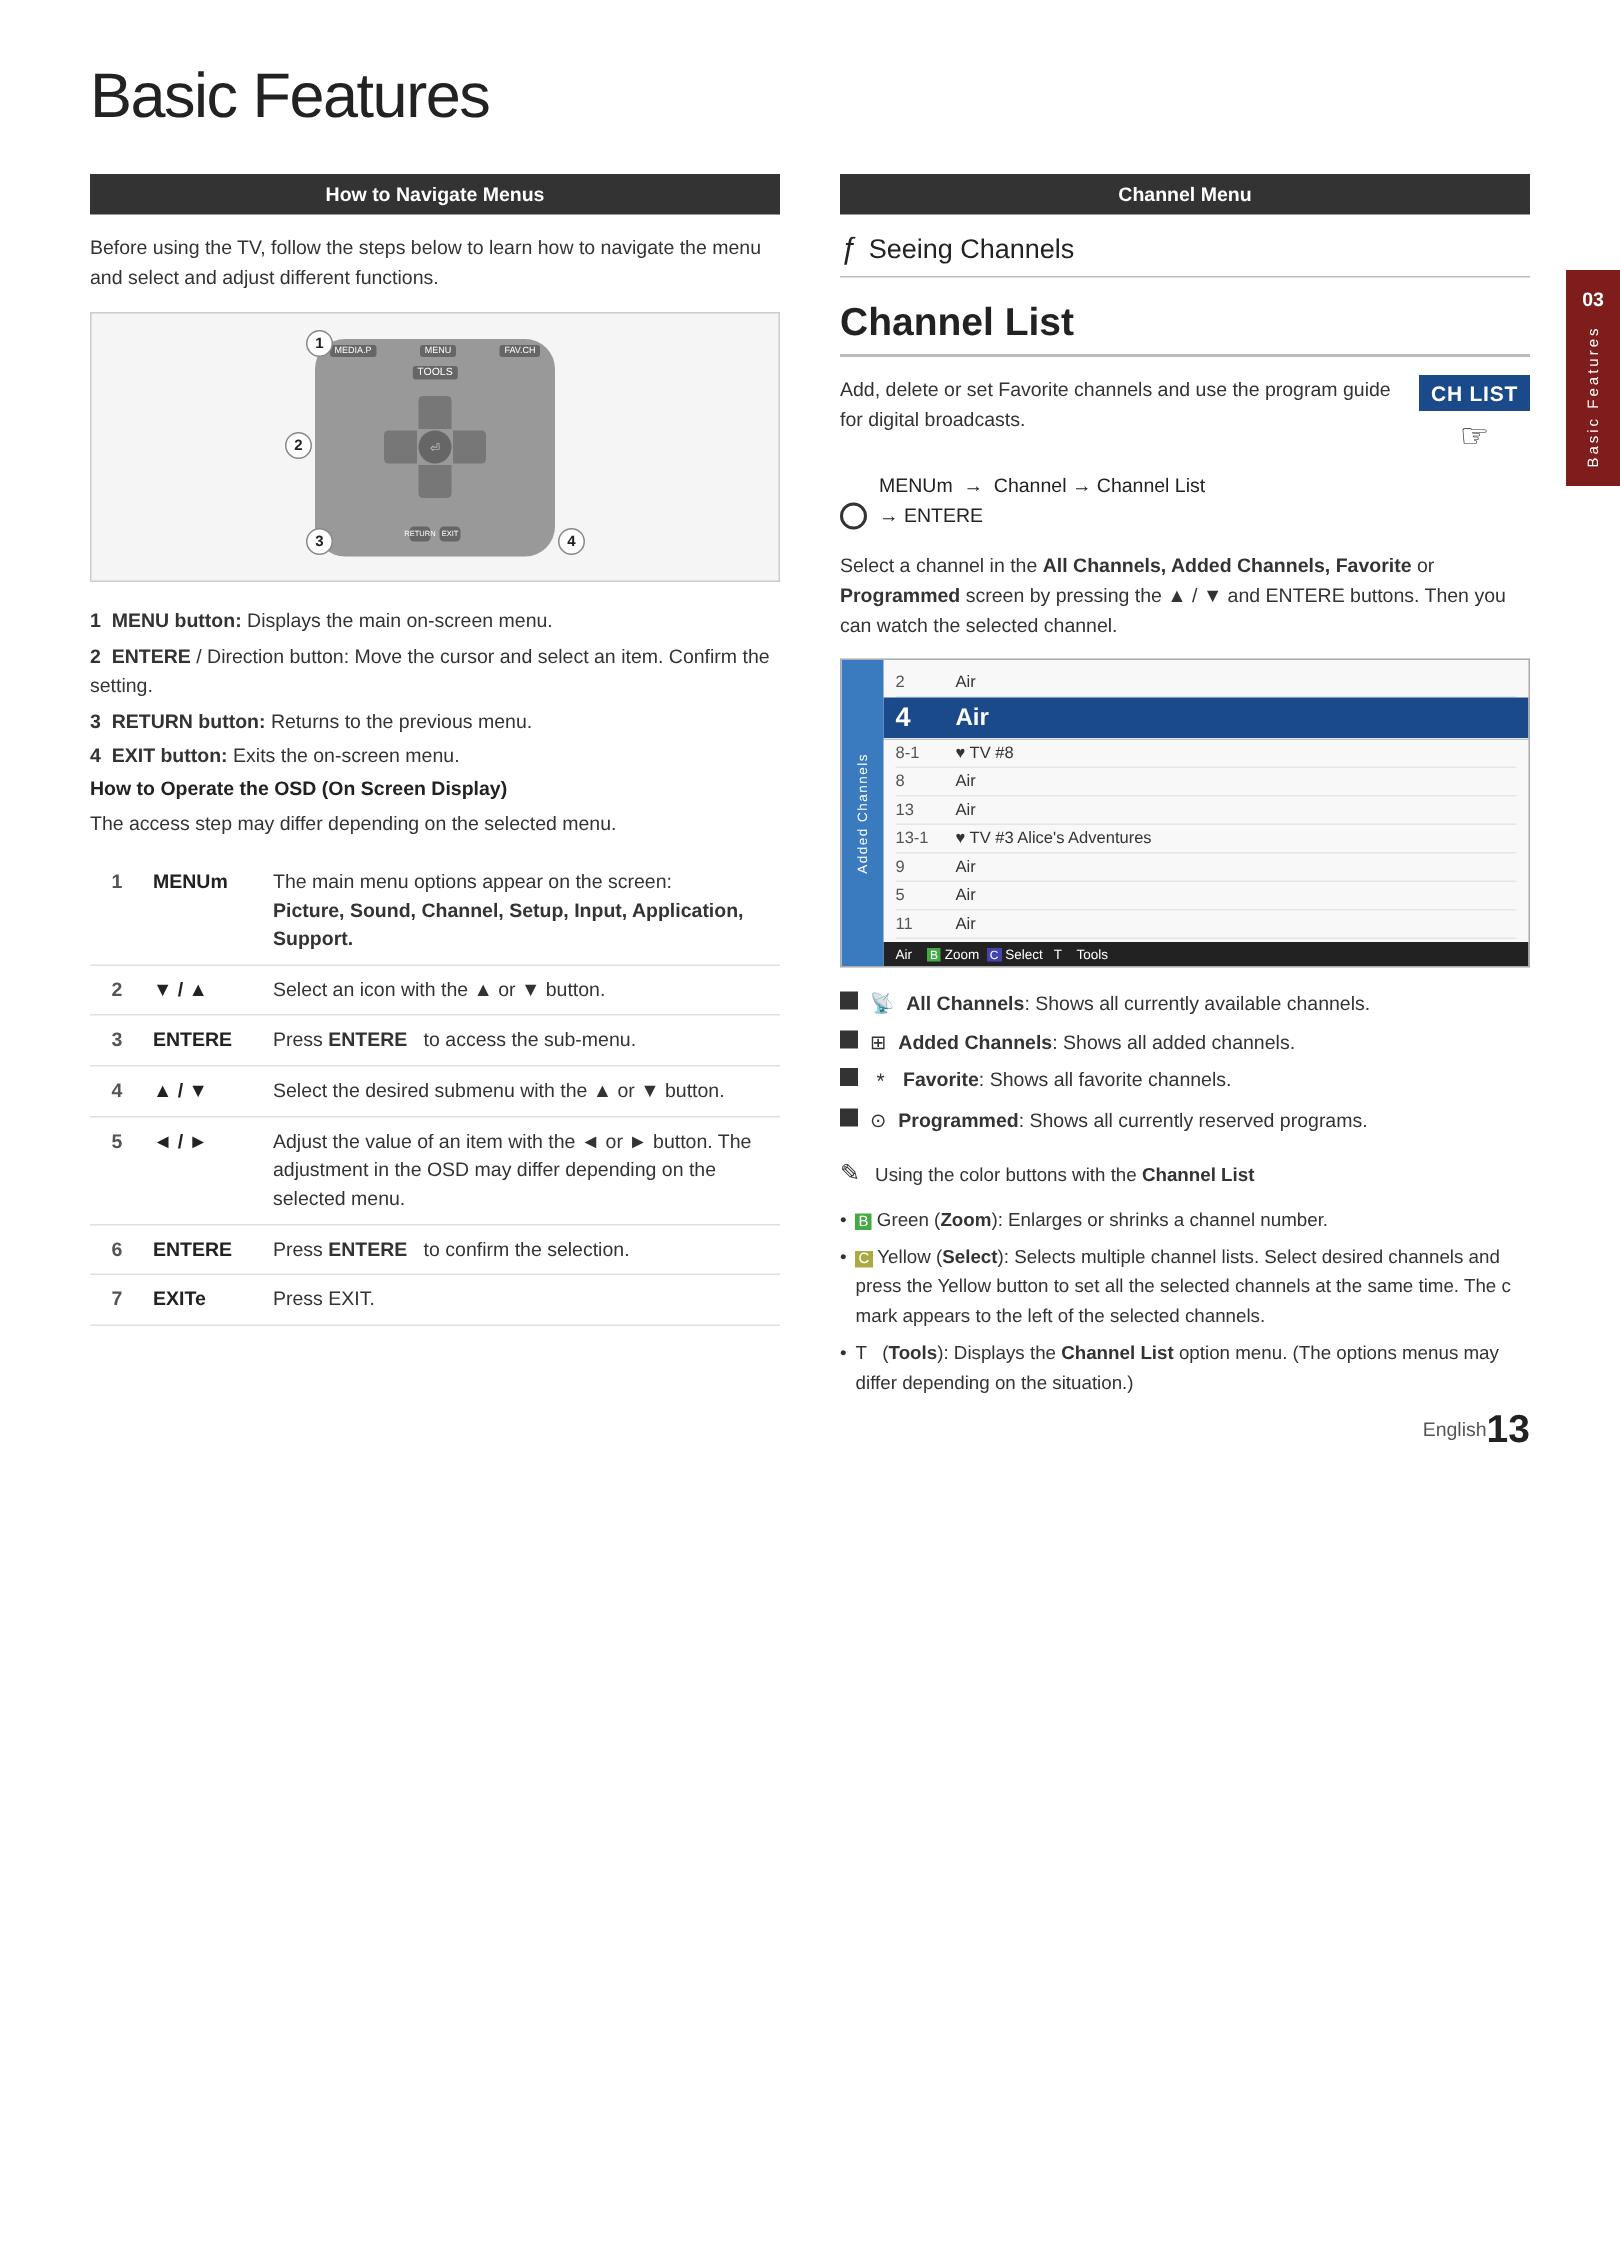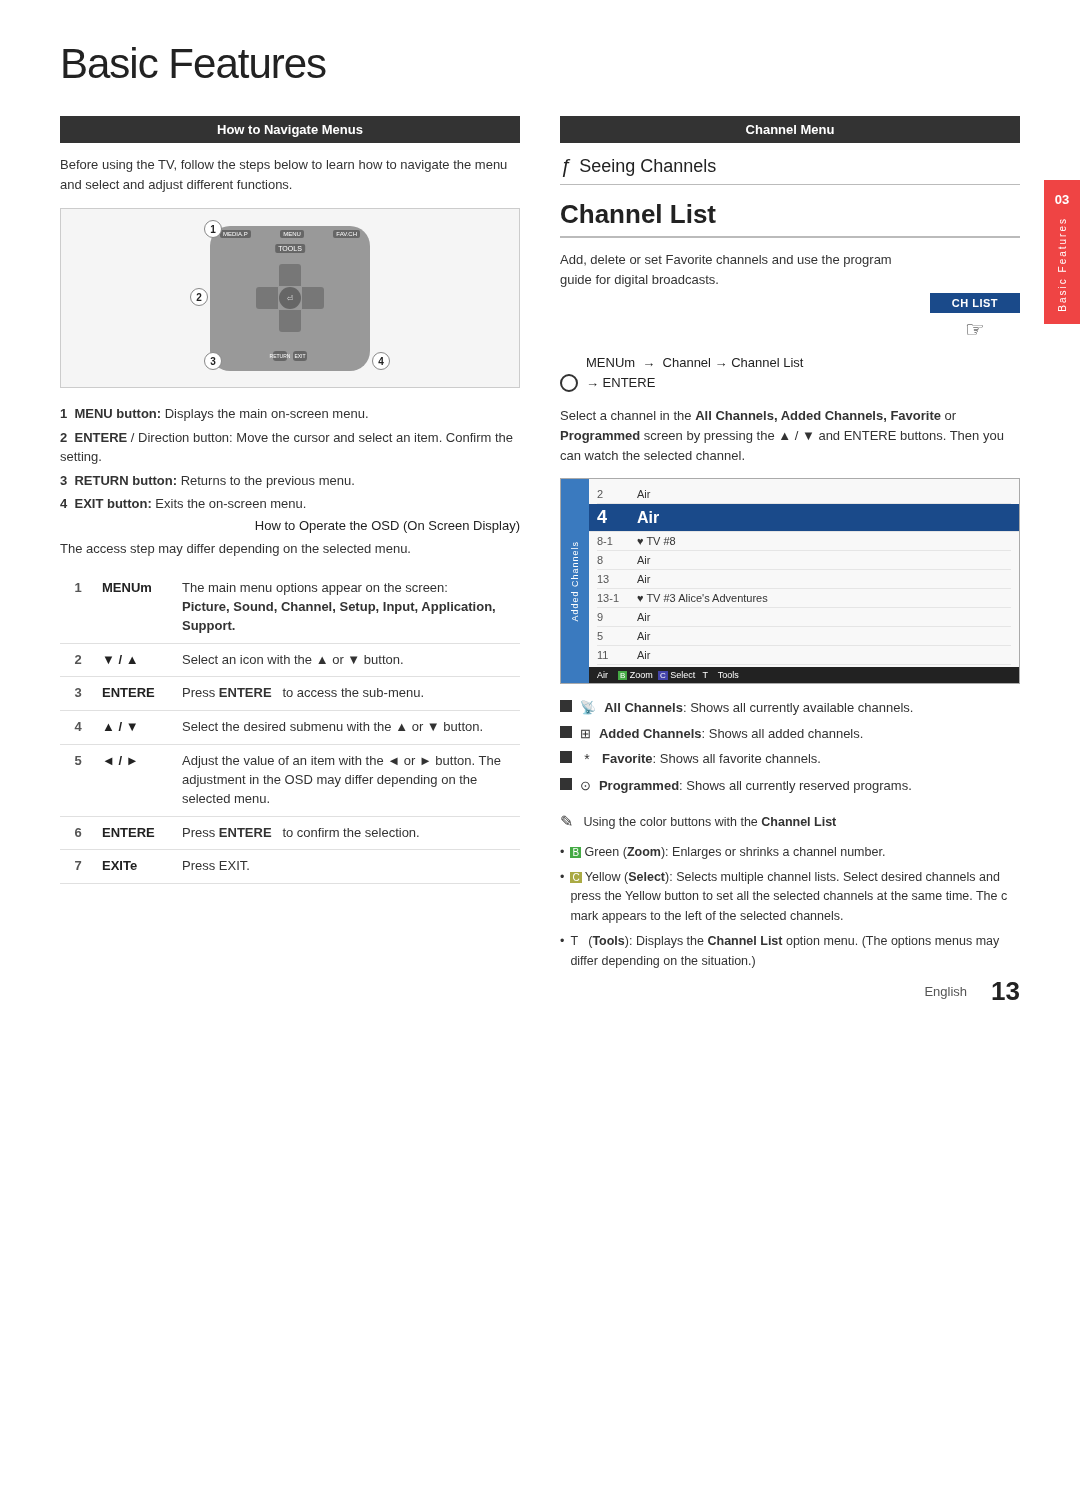--- a/index.html
+++ b/index.html
@@ -70,24 +70,23 @@
       font-size: 13px;
       line-height: 1.5;
       margin-bottom: 4px;
       color: #333;
     }
     .steps-list li strong {
       font-weight: bold;
     }
     .sub-section-title {
       font-size: 13px;
-      font-weight: normal;
+      font-weight: bold;
       margin-bottom: 6px;
       color: #222;
-      text-align: right;
     }
     
     .osd-table {
       width: 100%;
       border-collapse: collapse;
       margin-bottom: 10px;
     }
     .osd-table tr {
       border-bottom: 1px solid #e0e0e0;
     }
@@ -269,21 +268,21 @@
       display: flex;
       gap: 6px;
       margin-bottom: 6px;
     }
     
     .page-sidebar {
       position: absolute;
       right: 0;
       top: 180px;
       width: 36px;
-      background: #ef4444;
+      background: #7f1d1d;
       color: #fff;
       display: flex;
       flex-direction: column;
       align-items: center;
       padding: 12px 0;
     }
     .sidebar-num {
       font-size: 13px;
       font-weight: bold;
       margin-bottom: 6px;
@@ -296,21 +295,21 @@
       color: #fff;
       margin-top: 4px;
     }
     
     .page-footer {
       position: absolute;
       bottom: 30px;
       right: 60px;
       display: flex;
       align-items: center;
-      gap: 24px;
+      gap: 0;
       font-size: 13px;
       color: #555;
     }
     .footer-page-num {
       font-size: 26px;
       font-weight: bold;
       color: #222;
     }
     
     .remote-illustration {
@@ -521,21 +520,21 @@
         <span>Seeing Channels</span>
       </div>
 
       <h2 class="channel-list-heading">Channel List</h2>
 
       <div style="display:flex; align-items:flex-start; gap:10px; margin-bottom:10px; position:relative;">
         <p class="ch-desc" style="flex:1;">
           <span>Add, delete or set Favorite channels and use the program guide for digital broadcasts.</span>
         </p>
         <div style="flex-shrink:0; position:relative;">
-          <div style="background:#1a4a8a; color:#fff; font-size:11px; font-weight:bold; padding:4px 22px; letter-spacing:0.5px;margin-top:43px;">CH LIST</div>
+          <div style="background:#1a4a8a; color:#fff; font-size:14px; font-weight:bold; padding:4px 8px; letter-spacing:0.5px;">CH LIST</div>
 
           <div style="margin-top:4px; text-align:center; font-size:22px;">☞</div>
         </div>
       </div>
 
       <div class="ch-path">
         <div class="circle-o"></div>
         <div class="ch-path-text">
           <span>MENUm &nbsp;→&nbsp; Channel → Channel List</span><br>
           <span>→ ENTERE</span>

